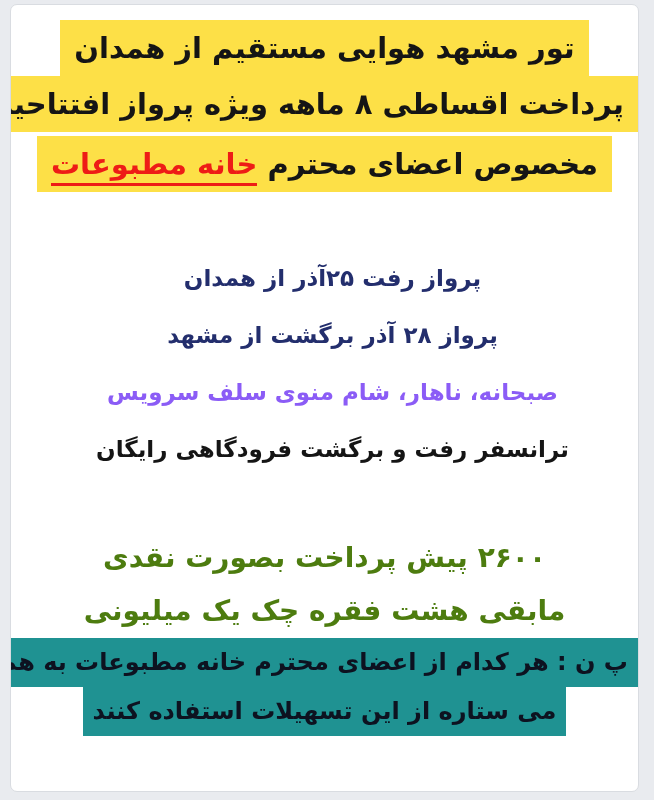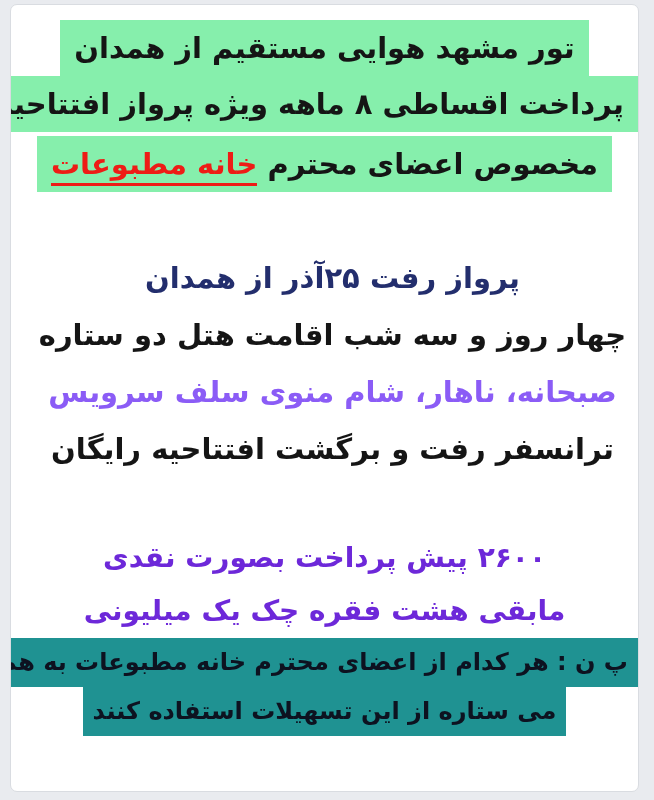--- a/index.html
+++ b/index.html
@@ -33,48 +33,48 @@
   .header { padding-top: 15px; }
   .hl-row {
     height: 56px;
     line-height: 56px;
     font-size: 29px;
     white-space: nowrap;
   }
   .hl-row.gap { margin-top: 4px; }
   .hl {
     display: inline-block;
-    background: #86efac;
+    background: #fde047;
     line-height: 56px;
     padding: 0 14px;
   }
   .red-underline {
     color: #ee1c16;
     border-bottom: 3px solid #ee1c16;
     padding-bottom: 2px;
   }
   
   .details { margin-top: 58px; }
   .line {
     height: 57px;
     line-height: 57px;
-    font-size: 29px;
+    font-size: 23px;
     white-space: nowrap;
     margin-left: 16px;
   }
   .navy  { color: #232e6d; }
   .black { color: #151515; }
   .red   { color: #8b5cf6; }
   
   .payment { margin-top: 53px; }
   .pline {
     height: 53px;
     line-height: 53px;
     font-size: 28px;
-    color: #6d28d9;
+    color: #4d7c0f;
     white-space: nowrap;
   }
   
   .footnote { margin-top: 1px; }
   .fn-row {
     height: 49px;
     line-height: 49px;
     font-size: 24px;
     white-space: nowrap;
   }
@@ -99,23 +99,23 @@
       <div class="hl-row">
         <span class="hl">پرداخت اقساطی ۸ ماهه ویژه پرواز افتتاحیه</span>
       </div>
       <div class="hl-row gap">
         <span class="hl"><span>مخصوص اعضای محترم</span> <span class="red-underline">خانه مطبوعات</span></span>
       </div>
     </div>
 
     <div class="details">
       <div class="line navy">پرواز رفت ۲۵آذر از همدان</div>
-      <div class="line black">چهار روز و سه شب اقامت هتل دو ستاره</div>
+      <div class="line navy">پرواز ۲۸ آذر برگشت از مشهد</div>
       <div class="line red">صبحانه، ناهار، شام منوی سلف سرویس</div>
-      <div class="line black">ترانسفر رفت و برگشت افتتاحیه رایگان</div>
+      <div class="line black">ترانسفر رفت و برگشت فرودگاهی رایگان</div>
     </div>
 
     <div class="payment">
       <div class="pline">۲۶۰۰ پیش پرداخت بصورت نقدی</div>
       <div class="pline">مابقی هشت فقره چک یک میلیونی</div>
     </div>
 
     <div class="footnote">
       <div class="fn-row">
         <span class="fn">پ ن : هر کدام از اعضای محترم خانه مطبوعات به همراه ۳ نفر</span>

